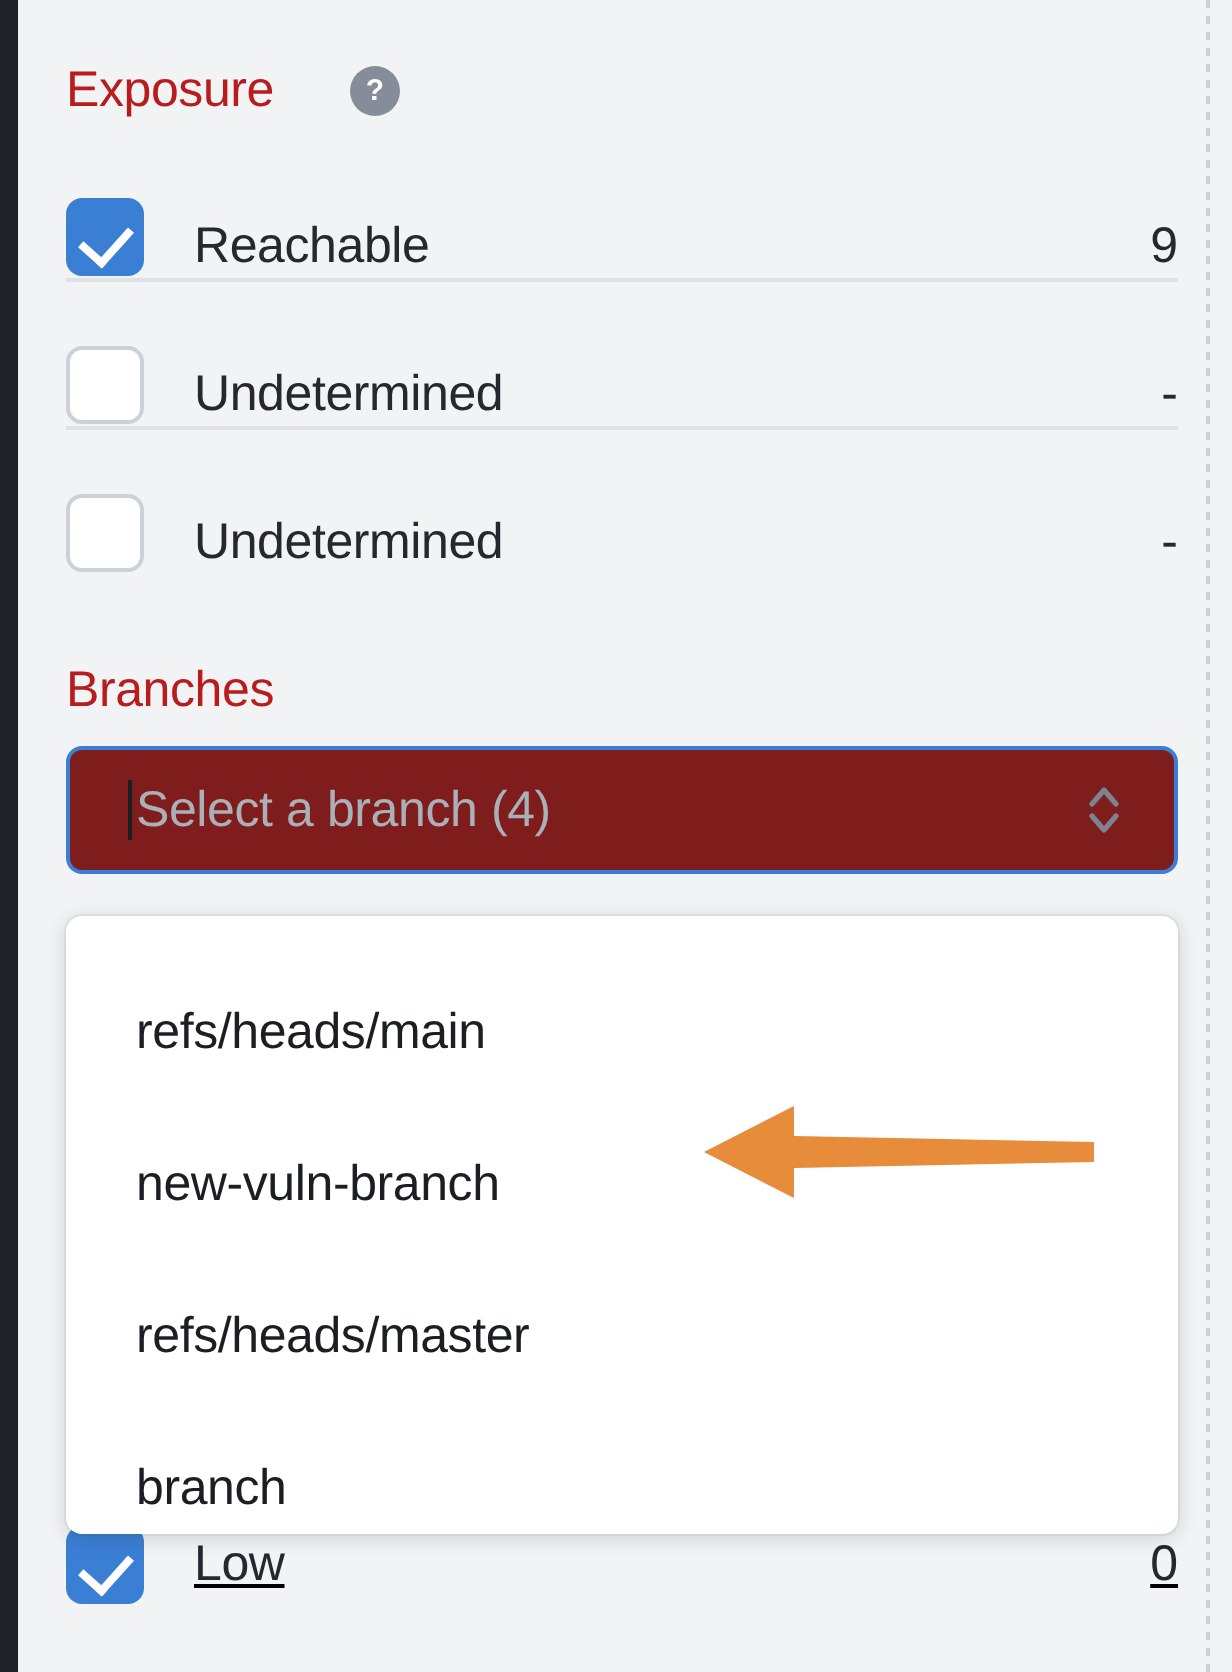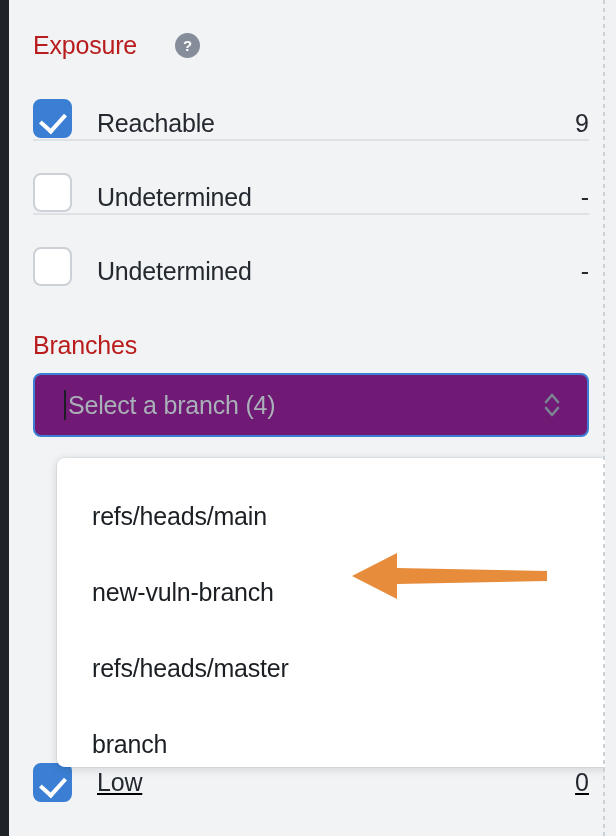--- a/index.html
+++ b/index.html
@@ -148,21 +148,21 @@
     align-items: center;
     text-decoration: underline;
   }
 
   
   .combobox {
     position: absolute;
     left: 24px; top: 373px;
     width: 556px; height: 64px;
     box-sizing: border-box;
-    background: #701a75;
+    background: #7f1d1d;
     border: 2px solid #3b7fd4;
     border-radius: 8px;
     display: flex;
     align-items: center;
     cursor: text;
   }
   .caret {
     width: 2px;
     height: 30px;
     background: #1b1f24;
@@ -189,21 +189,20 @@
   .dropdown {
     position: absolute;
     left: 24px; top: 458px;
     width: 556px; height: 309px;
     box-sizing: border-box;
     background: #ffffff;
     border-radius: 8px;
     box-shadow: 0 2px 10px rgba(27,31,36,0.16), 0 0 0 1px rgba(27,31,36,0.05);
     overflow: hidden;
     padding-top: 20px;
-    margin-left: 24px;
   }
   .dropdown-option {
     height: 76px;
     padding-left: 35px;
     display: flex;
     align-items: center;
     font-size: 25px;
     color: #1b1f24;
     letter-spacing: -0.2px;
     white-space: nowrap;

